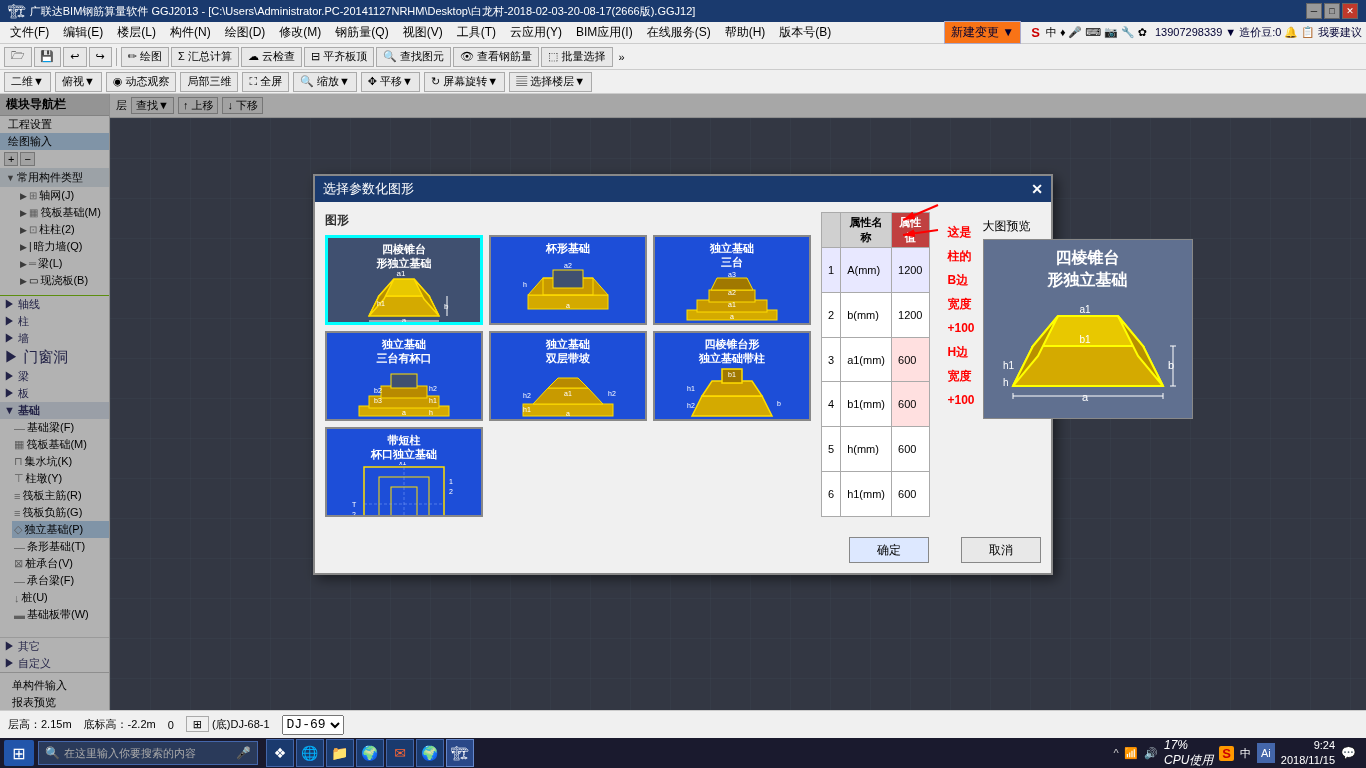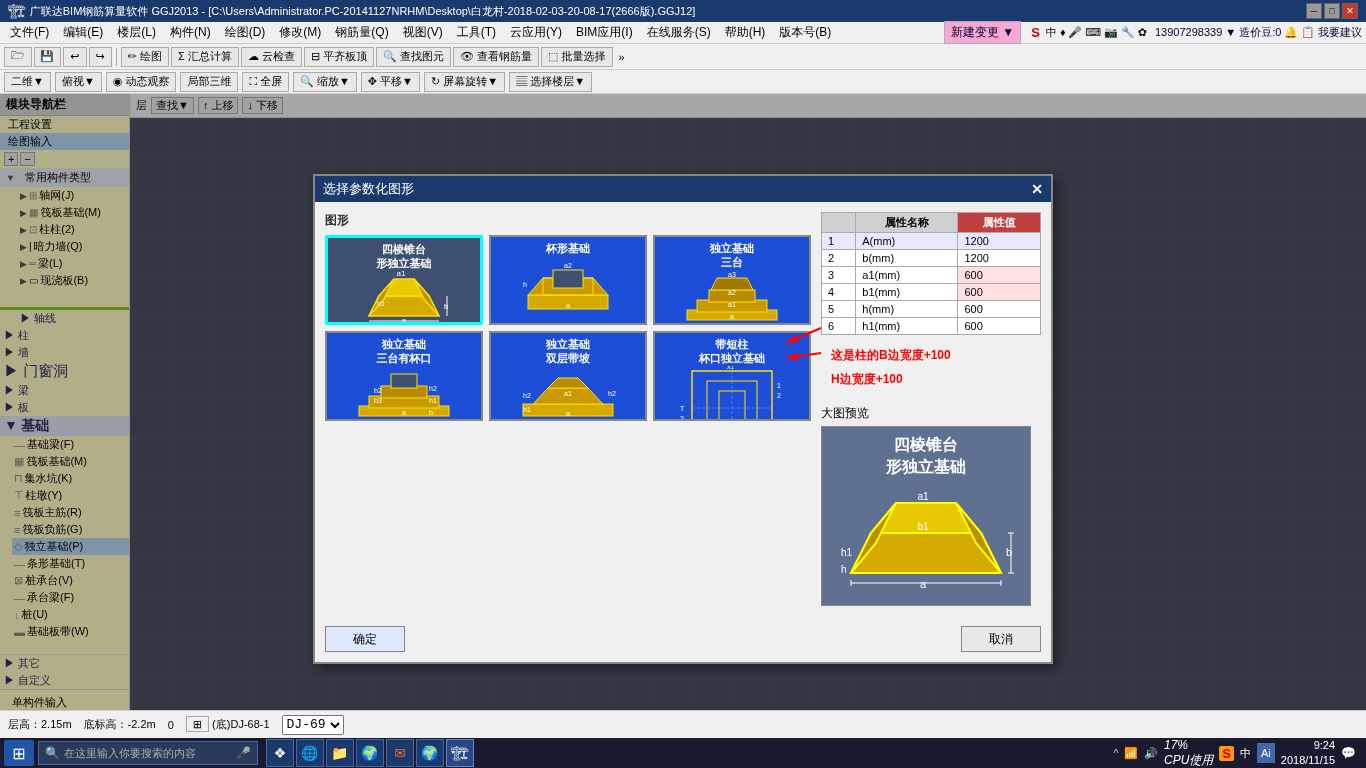--- a/index.html
+++ b/index.html
@@ -18,21 +18,21 @@
     
     
     .toolbar { background: #f0f0f0; height: 26px; display: flex; align-items: center; padding: 0 4px; border-bottom: 1px solid #ccc; gap: 2px; font-size: 11px; }
     .toolbar-btn { padding: 2px 6px; background: #e8e8e8; border: 1px solid #aaa; cursor: pointer; font-size: 11px; height: 20px; display: flex; align-items: center; white-space: nowrap; }
     .toolbar-sep { width: 1px; height: 18px; background: #aaa; margin: 0 2px; }
     
     
     .toolbar2 { background: #f0f0f0; height: 24px; display: flex; align-items: center; padding: 0 4px; border-bottom: 1px solid #ccc; gap: 4px; font-size: 11px; }
     
     
-    .sidebar { width: 130px; background: #fef9c3; border-right: 1px solid #ccc; overflow: auto; font-size: 12px; }
+    .sidebar { width: 110px; background: #ffffff; border-right: 1px solid #ccc; overflow: auto; font-size: 12px; }
     .sidebar-header { background: #d4d4d4; padding: 2px 6px; font-weight: bold; border-bottom: 1px solid #bbb; }
     .sidebar-item { padding: 1px 8px; cursor: pointer; display: flex; align-items: center; gap: 2px; font-size: 11px; }
     .sidebar-item.selected { background: #b8d4f0; }
     .sidebar-tree { padding-left: 12px; }
     .tree-arrow { font-size: 9px; color: #555; }
     
     
     .dialog-overlay { position: absolute; top: 0; left: 0; width: 100%; height: 100%; background: rgba(0,0,0,0.3); z-index: 100; display: flex; align-items: flex-start; justify-content: center; padding-top: 80px; }
     
     
@@ -44,34 +44,34 @@
     
     .shape-panel { flex: 1; }
     .shape-label { font-size: 12px; margin-bottom: 6px; font-weight: bold; color: #333; }
     .shape-grid { display: grid; grid-template-columns: 1fr 1fr 1fr; gap: 6px; }
     .shape-item { background: #1d4ed8; border: 2px solid #888; cursor: pointer; height: 90px; position: relative; overflow: hidden; display: flex; flex-direction: column; align-items: center; padding: 4px; }
     .shape-item.selected { border: 3px solid #00ffff; background: #405070; }
     .shape-item-label { color: white; font-size: 11px; text-align: center; line-height: 1.3; font-weight: bold; z-index: 2; }
     .shape-item-diagram { flex: 1; display: flex; align-items: center; justify-content: center; width: 100%; }
     
     
-    .props-panel { width: 220px; display: flex; flex-direction: column; }
+    .props-panel { width: 220px; display: flex; flex-direction: row; gap: 8px; }
     .props-table { border-collapse: collapse; width: 100%; font-size: 11px; }
     .props-table th { background: #d0d0d0; border: 1px solid #aaa; padding: 2px 6px; font-weight: bold; }
     .props-table td { border: 1px solid #aaa; padding: 2px 6px; background: white; }
     .props-table tr:first-child td { background: #e8e8ff; }
     
     
     .preview-section { margin-top: 6px; }
     .preview-label { font-size: 12px; margin-bottom: 4px; }
     .preview-box { background: #607090; width: 210px; height: 180px; border: 1px solid #888; display: flex; flex-direction: column; align-items: center; justify-content: center; position: relative; }
     .preview-title { color: white; font-size: 16px; font-weight: bold; text-align: center; line-height: 1.4; }
     
     
-    .dialog-buttons { display: flex; justify-content: space-between; gap: 20px; padding: 10px; }
+    .dialog-buttons { display: flex; justify-content: flex-end; gap: 32px; padding: 10px; }
     .dialog-btn { width: 80px; height: 26px; background: #e8e8e8; border: 1px solid #888; cursor: pointer; font-size: 12px; display: flex; align-items: center; justify-content: center; }
     .dialog-btn.primary { background: #dde8ff; }
     
     
     .status-bar { background: #f0f0f0; height: 28px; display: flex; align-items: center; padding: 0 8px; border-top: 1px solid #ccc; gap: 12px; font-size: 11px; }
     
     
     .taskbar { background: #1a1a2e; height: 30px; display: flex; align-items: center; padding: 0 4px; gap: 4px; }
     
     
@@ -102,21 +102,21 @@
   <span class="menu-item">修改(M)</span>
   <span class="menu-item">钢筋量(Q)</span>
   <span class="menu-item">视图(V)</span>
   <span class="menu-item">工具(T)</span>
   <span class="menu-item">云应用(Y)</span>
   <span class="menu-item">BIM应用(I)</span>
   <span class="menu-item">在线服务(S)</span>
   <span class="menu-item">帮助(H)</span>
   <span class="menu-item">版本号(B)</span>
   <span style="flex:1"></span>
-  <span class="menu-item" style="background:#f9a8d4; border:1px solid #aac; color:#003;">新建变更 ▼</span>
+  <span class="menu-item" style="background:#f97316; border:1px solid #aac; color:#003;">新建变更 ▼</span>
   <span style="margin-left:8px; color:#c00; font-weight:bold; font-size:13px;">S</span>
   <span style="margin-left:4px; font-size:11px;">中 ♦ 🎤 ⌨ 📷 🔧 ✿</span>
   <span style="margin-left:6px; font-size:11px; color:#003;">13907298339 ▼ 造价豆:0 🔔 📋 我要建议</span>
 </div>
 
 <div class="toolbar">
   <div class="toolbar-btn">🗁</div>
   <div class="toolbar-btn">💾</div>
   <div class="toolbar-btn">↩</div>
   <div class="toolbar-btn">↪</div>
@@ -154,21 +154,21 @@
       <span>绘图输入</span>
     </div>
 
     <div style="padding: 2px 4px; display:flex; align-items:center; gap:2px; font-size:11px;">
       <span style="cursor:pointer; border:1px solid #aaa; padding:0 3px; background:#e8e8e8;">+</span>
       <span style="cursor:pointer; border:1px solid #aaa; padding:0 3px; background:#e8e8e8;">−</span>
     </div>
 
     <div style="padding: 2px 6px; font-size:11px; background:#e0e8f0; display:flex; align-items:center; cursor:pointer;">
       <span class="tree-arrow">▼</span>
-      <span style="margin-left:10px;">常用构件类型</span>
+      <span style="margin-left:2px;">常用构件类型</span>
     </div>
 
     <div class="sidebar-tree">
       <div class="sidebar-item">
         <span class="tree-arrow">▶</span>
         <span style="font-size:10px; color:#888;">⊞</span>
         <span>轴网(J)</span>
       </div>
       <div class="sidebar-item">
         <span class="tree-arrow">▶</span>
@@ -190,27 +190,27 @@
         <span style="font-size:10px; color:#888;">═</span>
         <span>梁(L)</span>
       </div>
       <div class="sidebar-item">
         <span class="tree-arrow">▶</span>
         <span style="font-size:10px;">▭</span>
         <span>现浇板(B)</span>
       </div>
     </div>
 
-    <div style="padding: 1px 20px; font-size:11px; color:#336; cursor:pointer; border-top:3px solid #84cc16; margin-top:18px;">▶ 轴线</div>
+    <div style="padding: 1px 4px; font-size:11px; color:#336; cursor:pointer; border-top:1px solid #84cc16; margin-top:6px;">▶ 轴线</div>
     <div style="padding: 1px 4px; font-size:11px; color:#336; cursor:pointer;">▶ 柱</div>
     <div style="padding: 1px 4px; font-size:11px; color:#336; cursor:pointer;">▶ 墙</div>
     <div style="padding: 1px 4px; font-size:15px; color:#336; cursor:pointer;">▶ 门窗洞</div>
     <div style="padding: 1px 4px; font-size:11px; color:#336; cursor:pointer;">▶ 梁</div>
     <div style="padding: 1px 4px; font-size:11px; color:#336; cursor:pointer;">▶ 板</div>
-    <div style="padding: 1px 4px; font-size:14px; color:#336; cursor:pointer; font-weight:bold; background:#dde4f0;font-family:Liberation Serif, serif;">▼ 基础</div>
+    <div style="padding: 1px 4px; font-size:11px; color:#336; cursor:pointer; font-weight:bold; background:#dde4f0;">▼ 基础</div>
 
     <div style="padding-left:12px;">
       <div style="padding: 1px 2px; font-size:11px; display:flex; align-items:center; gap:2px; cursor:pointer;"><span style="color:#888;">—</span>基础梁(F)</div>
       <div style="padding: 1px 2px; font-size:11px; display:flex; align-items:center; gap:2px; cursor:pointer;"><span style="color:#888;">▦</span>筏板基础(M)</div>
       <div style="padding: 1px 2px; font-size:11px; display:flex; align-items:center; gap:2px; cursor:pointer;"><span style="color:#888;">⊓</span>集水坑(K)</div>
       <div style="padding: 1px 2px; font-size:11px; display:flex; align-items:center; gap:2px; cursor:pointer;"><span style="color:#888;">⊤</span>柱墩(Y)</div>
       <div style="padding: 1px 2px; font-size:11px; display:flex; align-items:center; gap:2px; cursor:pointer;"><span style="color:#888;">≡</span>筏板主筋(R)</div>
       <div style="padding: 1px 2px; font-size:11px; display:flex; align-items:center; gap:2px; cursor:pointer;"><span style="color:#888;">≡</span>筏板负筋(G)</div>
       <div style="padding: 1px 2px; font-size:11px; display:flex; align-items:center; gap:2px; cursor:pointer; background:#b8d4f0;"><span style="color:#888;">◇</span>独立基础(P)</div>
       <div style="padding: 1px 2px; font-size:11px; display:flex; align-items:center; gap:2px; cursor:pointer;"><span style="color:#888;">—</span>条形基础(T)</div>
@@ -348,20 +348,35 @@
                   <polygon points="35,22 45,12 65,12 75,22" fill="#b88a00" stroke="#ffdd00" stroke-width="1"></polygon>
                   <text x="55" y="50" fill="white" font-size="7" text-anchor="middle">a</text>
                   <text x="55" y="30" fill="white" font-size="7" text-anchor="middle">a1</text>
                   <text x="10" y="32" fill="white" font-size="7">h2</text>
                   <text x="10" y="46" fill="white" font-size="7">h1</text>
                   <text x="95" y="30" fill="white" font-size="7">h2</text>
                 </svg>
               </div>
             </div>
 
+            <div class="shape-item">
+              <div class="shape-item-label">四棱锥台形<br>独立基础带柱</div>
+              <div class="shape-item-diagram">
+                <svg width="110" height="55" viewBox="0 0 110 55">
+                  <polygon points="15,50 95,50 85,30 25,30" fill="#d4aa00" stroke="#ffdd00" stroke-width="1.5"></polygon>
+                  <polygon points="25,30 85,30 75,15 35,15" fill="#c89a00" stroke="#ffdd00" stroke-width="1.5"></polygon>
+
+                  <rect x="45" y="3" width="20" height="14" fill="#a07800" stroke="#ffdd00" stroke-width="1.5"></rect>
+                  <text x="55" y="11" fill="white" font-size="7" text-anchor="middle">b1</text>
+                  <text x="100" y="40" fill="white" font-size="7">b</text>
+                  <text x="10" y="42" fill="white" font-size="7">h2</text>
+                  <text x="10" y="25" fill="white" font-size="7">h1</text>
+                </svg>
+              </div>
+            </div>
 
             <div class="shape-item">
               <div class="shape-item-label">带短柱<br>杯口独立基础</div>
               <div class="shape-item-diagram">
                 <svg width="110" height="85" viewBox="0 0 110 85">
 
                   <rect x="15" y="5" width="80" height="75" fill="none" stroke="#ffdd00" stroke-width="1.5"></rect>
                   <rect x="30" y="15" width="50" height="55" fill="none" stroke="#ffdd00" stroke-width="1"></rect>
                   <rect x="42" y="25" width="26" height="35" fill="none" stroke="#ffdd00" stroke-width="1"></rect>
                   <line x1="55" y1="5" x2="55" y2="80" stroke="#88aaff" stroke-width="0.5" stroke-dasharray="3,2"></line>

